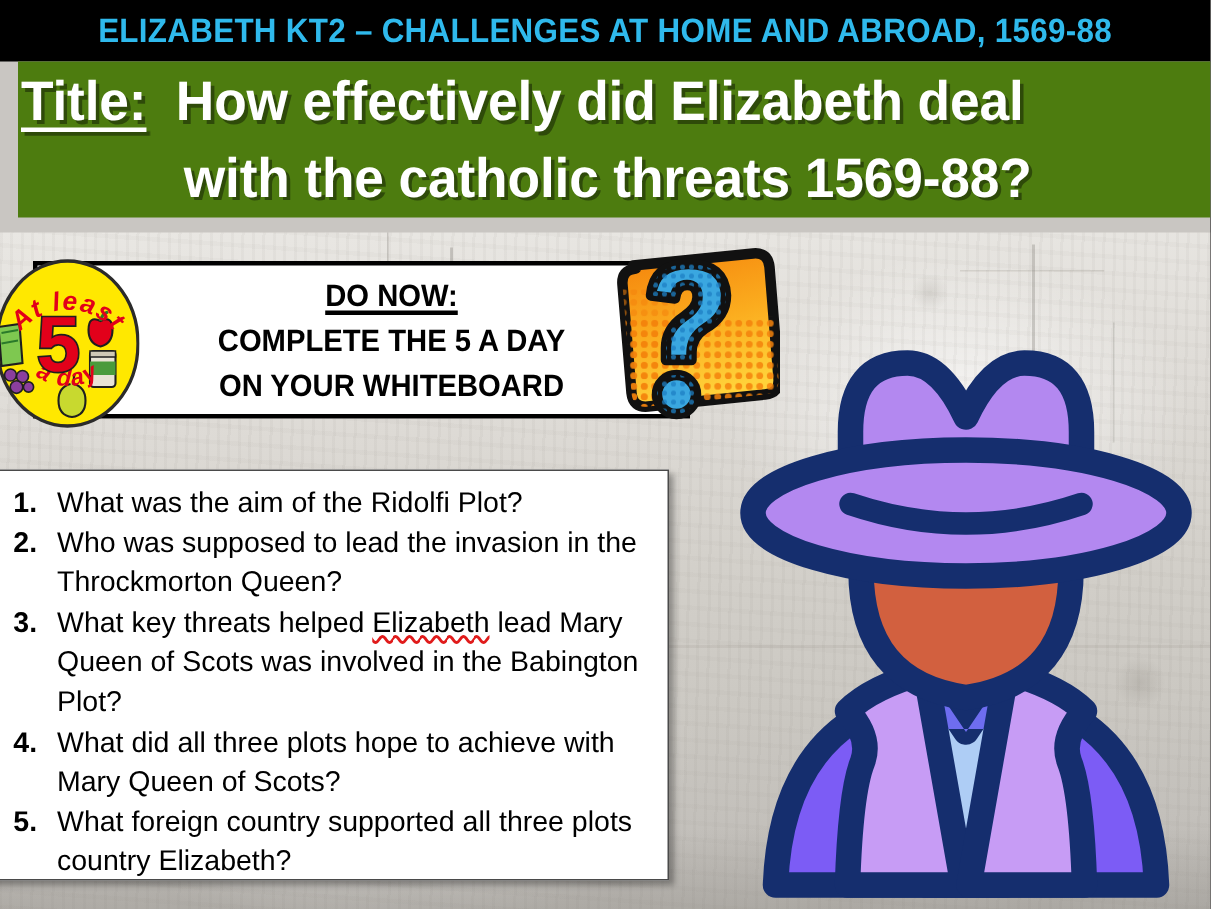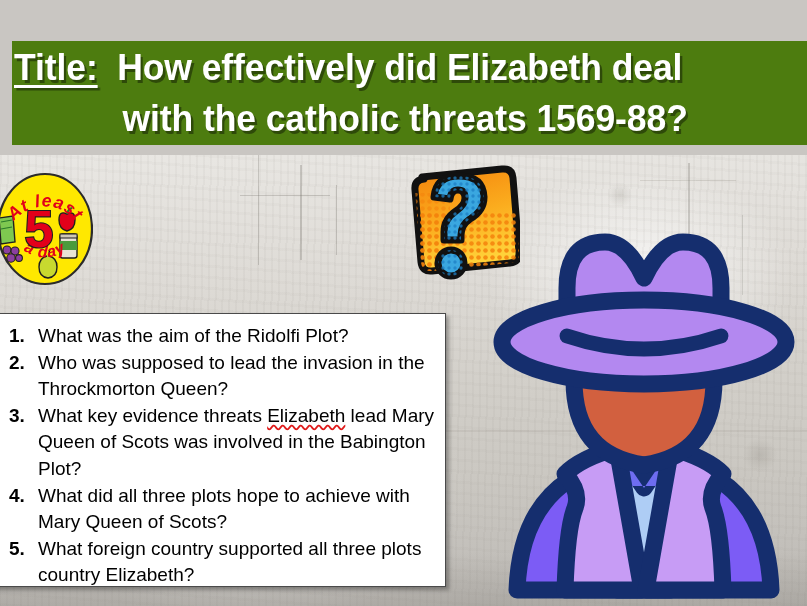--- a/index.html
+++ b/index.html
@@ -181,28 +181,38 @@
     <div class="bg-mast" style="left:300px;top:10px;width:2px;height:95px;"></div>
     <div class="bg-mast" style="left:336px;top:30px;width:1px;height:70px;"></div>
     <div class="bg-mast" style="left:258px;top:0px;width:1px;height:110px;"></div>
     <div class="bg-mast" style="left:240px;top:40px;width:90px;height:1px;"></div>
     <div class="bg-mast" style="left:688px;top:8px;width:2px;height:120px;"></div>
     <div class="bg-mast" style="left:640px;top:25px;width:96px;height:1px;opacity:.6;"></div>
     <div class="bg-mast" style="left:742px;top:60px;width:1px;height:80px;opacity:.7;"></div>
     <div class="bg-mast" style="left:0px;top:275px;width:807px;height:2px;opacity:.35;"></div>
   </div>
 
+  <div class="header-bar">
+    <div class="header-text">ELIZABETH KT2 – CHALLENGES AT HOME AND ABROAD, 1569-88</div>
+  </div>
 
   <div class="title-band">
     <div class="title-line l1">
       <span class="title-label">Title:</span><span>&nbsp;&nbsp;</span><span>How effectively did Elizabeth deal</span>
     </div>
     <div class="title-line l2">with the catholic threats 1569-88?</div>
   </div>
 
+  <div class="donow-banner">
+    <div class="donow-text">
+      <div class="lead">DO NOW:</div>
+      <div>COMPLETE THE 5 A DAY</div>
+      <div>ON YOUR WHITEBOARD</div>
+    </div>
+  </div>
 
   <div class="five-a-day">
     <svg viewBox="0 0 96 114" width="96" height="114">
       <defs>
         <path id="arcTop" d="M 10,62 A 40,40 0 0 1 86,62" fill="none"></path>
         <path id="arcBot" d="M 11,58 A 40,44 0 0 0 85,58" fill="none"></path>
       </defs>
       <ellipse cx="48" cy="57" rx="47" ry="55" fill="#ffe800" stroke="#2b2b2b" stroke-width="2.2"></ellipse>
 
       <g>
@@ -275,21 +285,21 @@
 
   <div class="questions-box">
     <ol class="qlist">
       <li>
         <span>What was the aim of the Ridolfi Plot?</span>
       </li>
       <li>
         <span>Who was supposed to lead the invasion in the Throckmorton Queen?</span>
       </li>
       <li>
-        <span>What key evidence threats </span><span class="misspelled">Elizabeth</span><span> lead Mary Queen of Scots was involved in the Babington Plot?</span>
+        <span>What key threats helped </span><span class="misspelled">Elizabeth</span><span> lead Mary Queen of Scots was involved in the Babington Plot?</span>
       </li>
       <li>
         <span>What did all three plots hope to achieve with Mary Queen of Scots?</span>
       </li>
       <li>
         <span>What foreign country supported all three plots country Elizabeth?</span>
       </li>
     </ol>
   </div>
 

